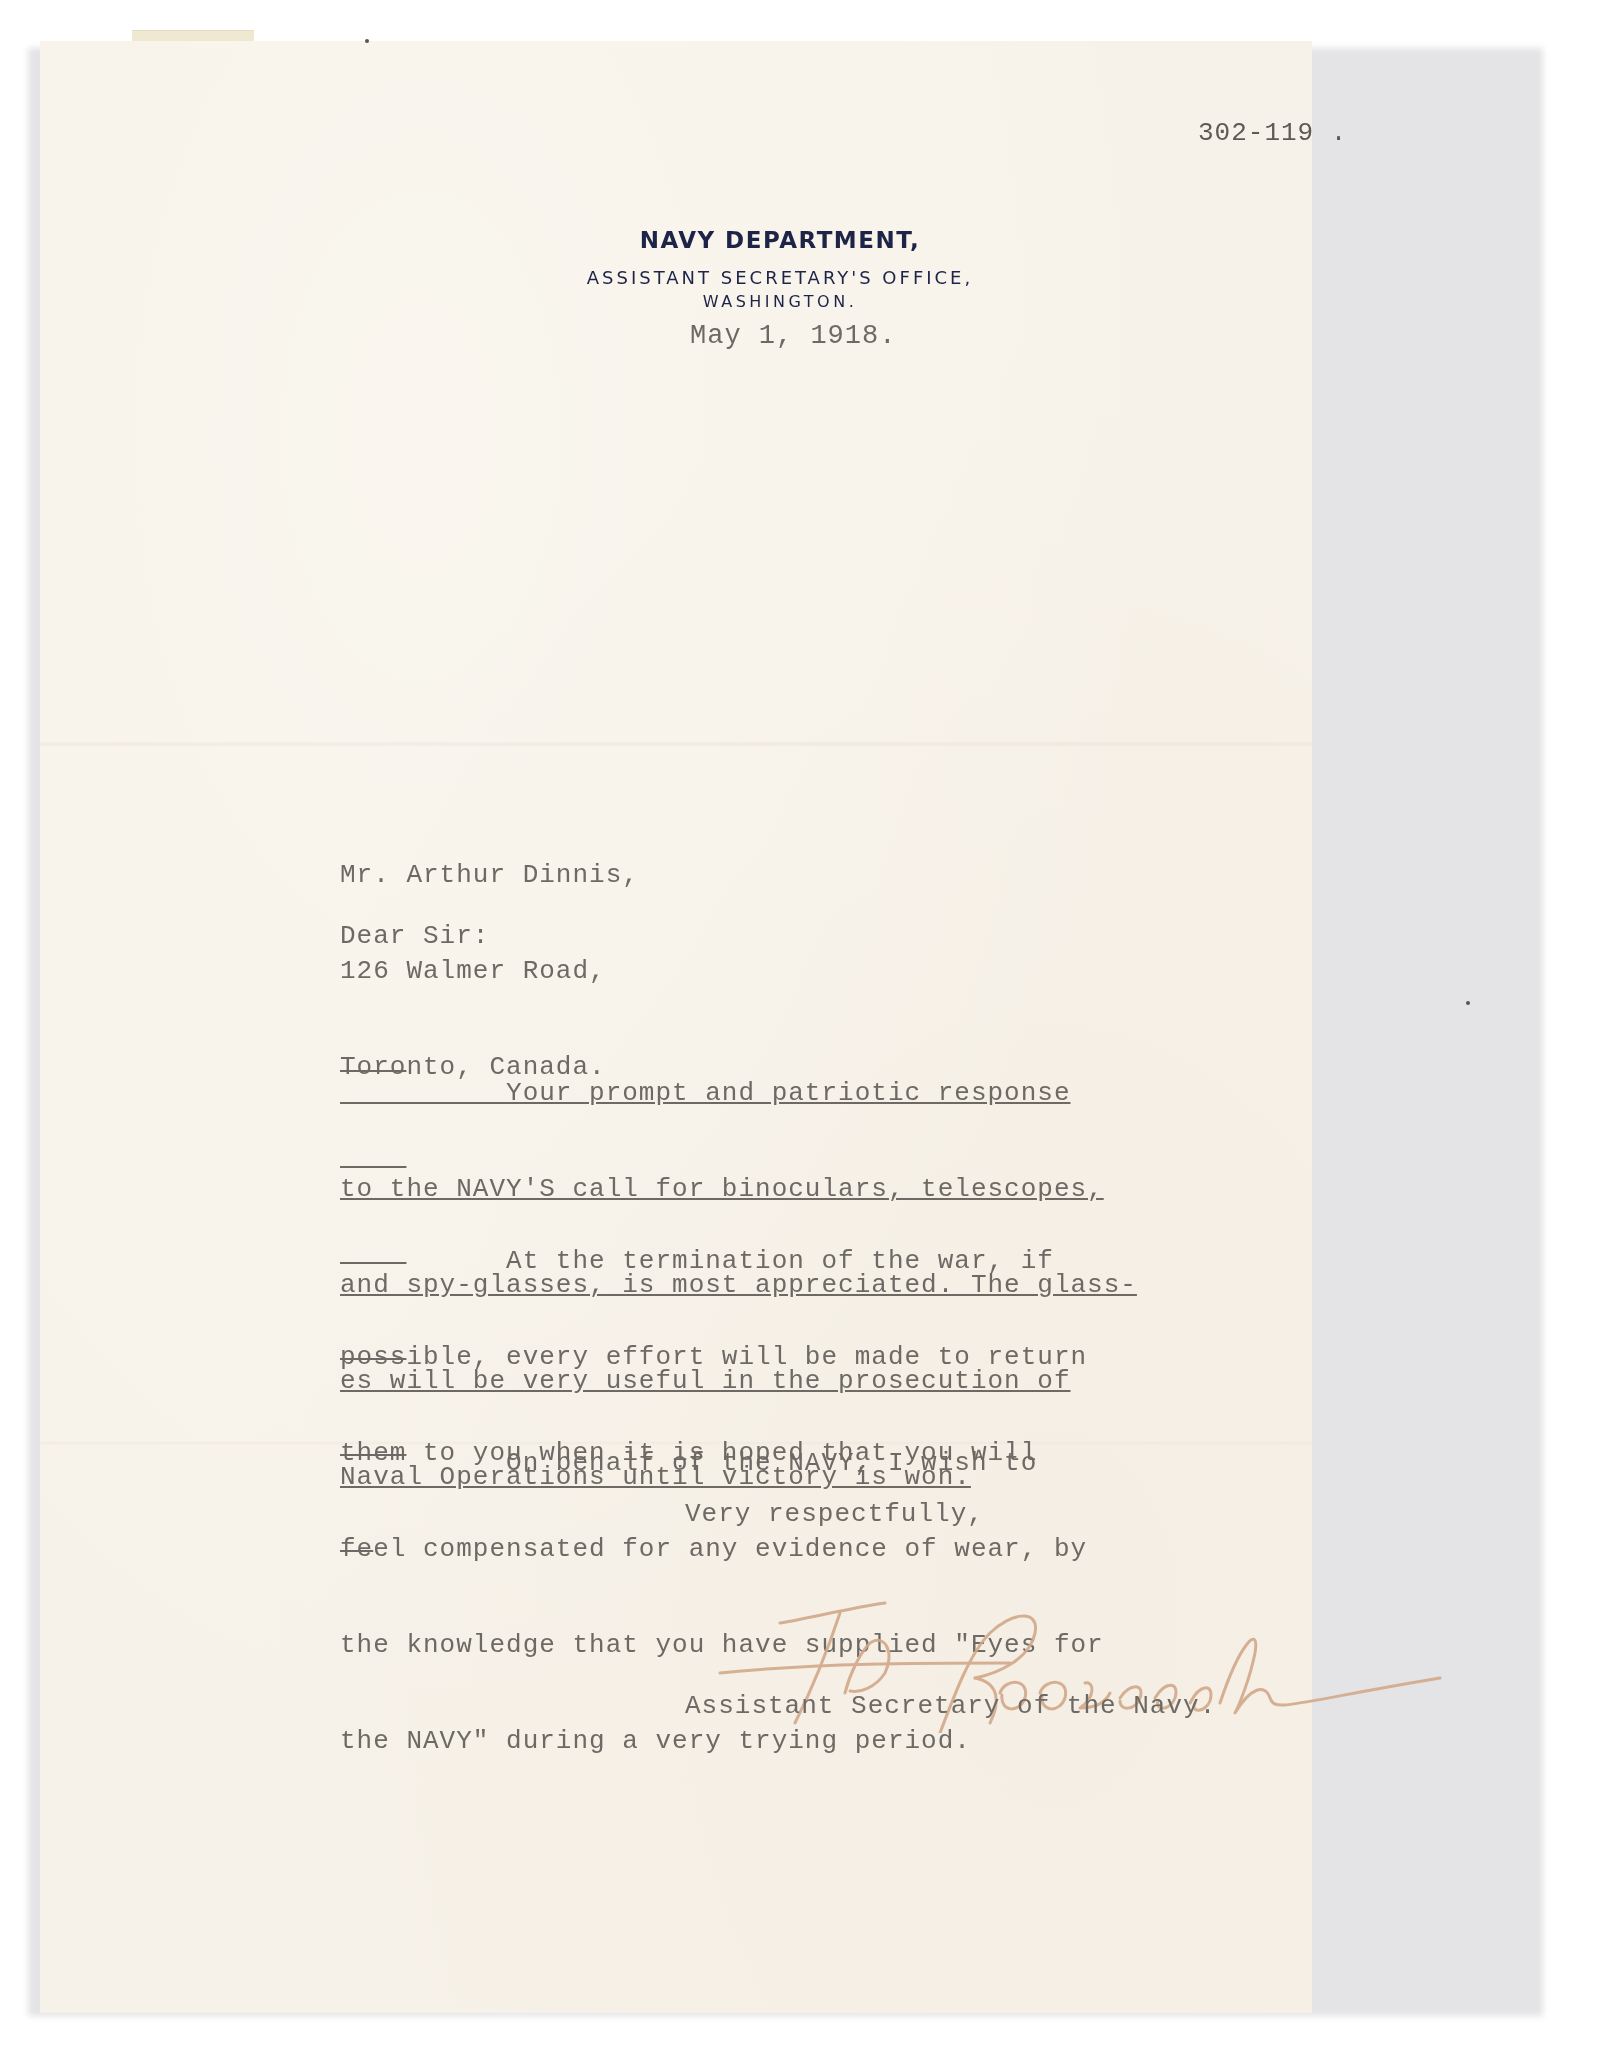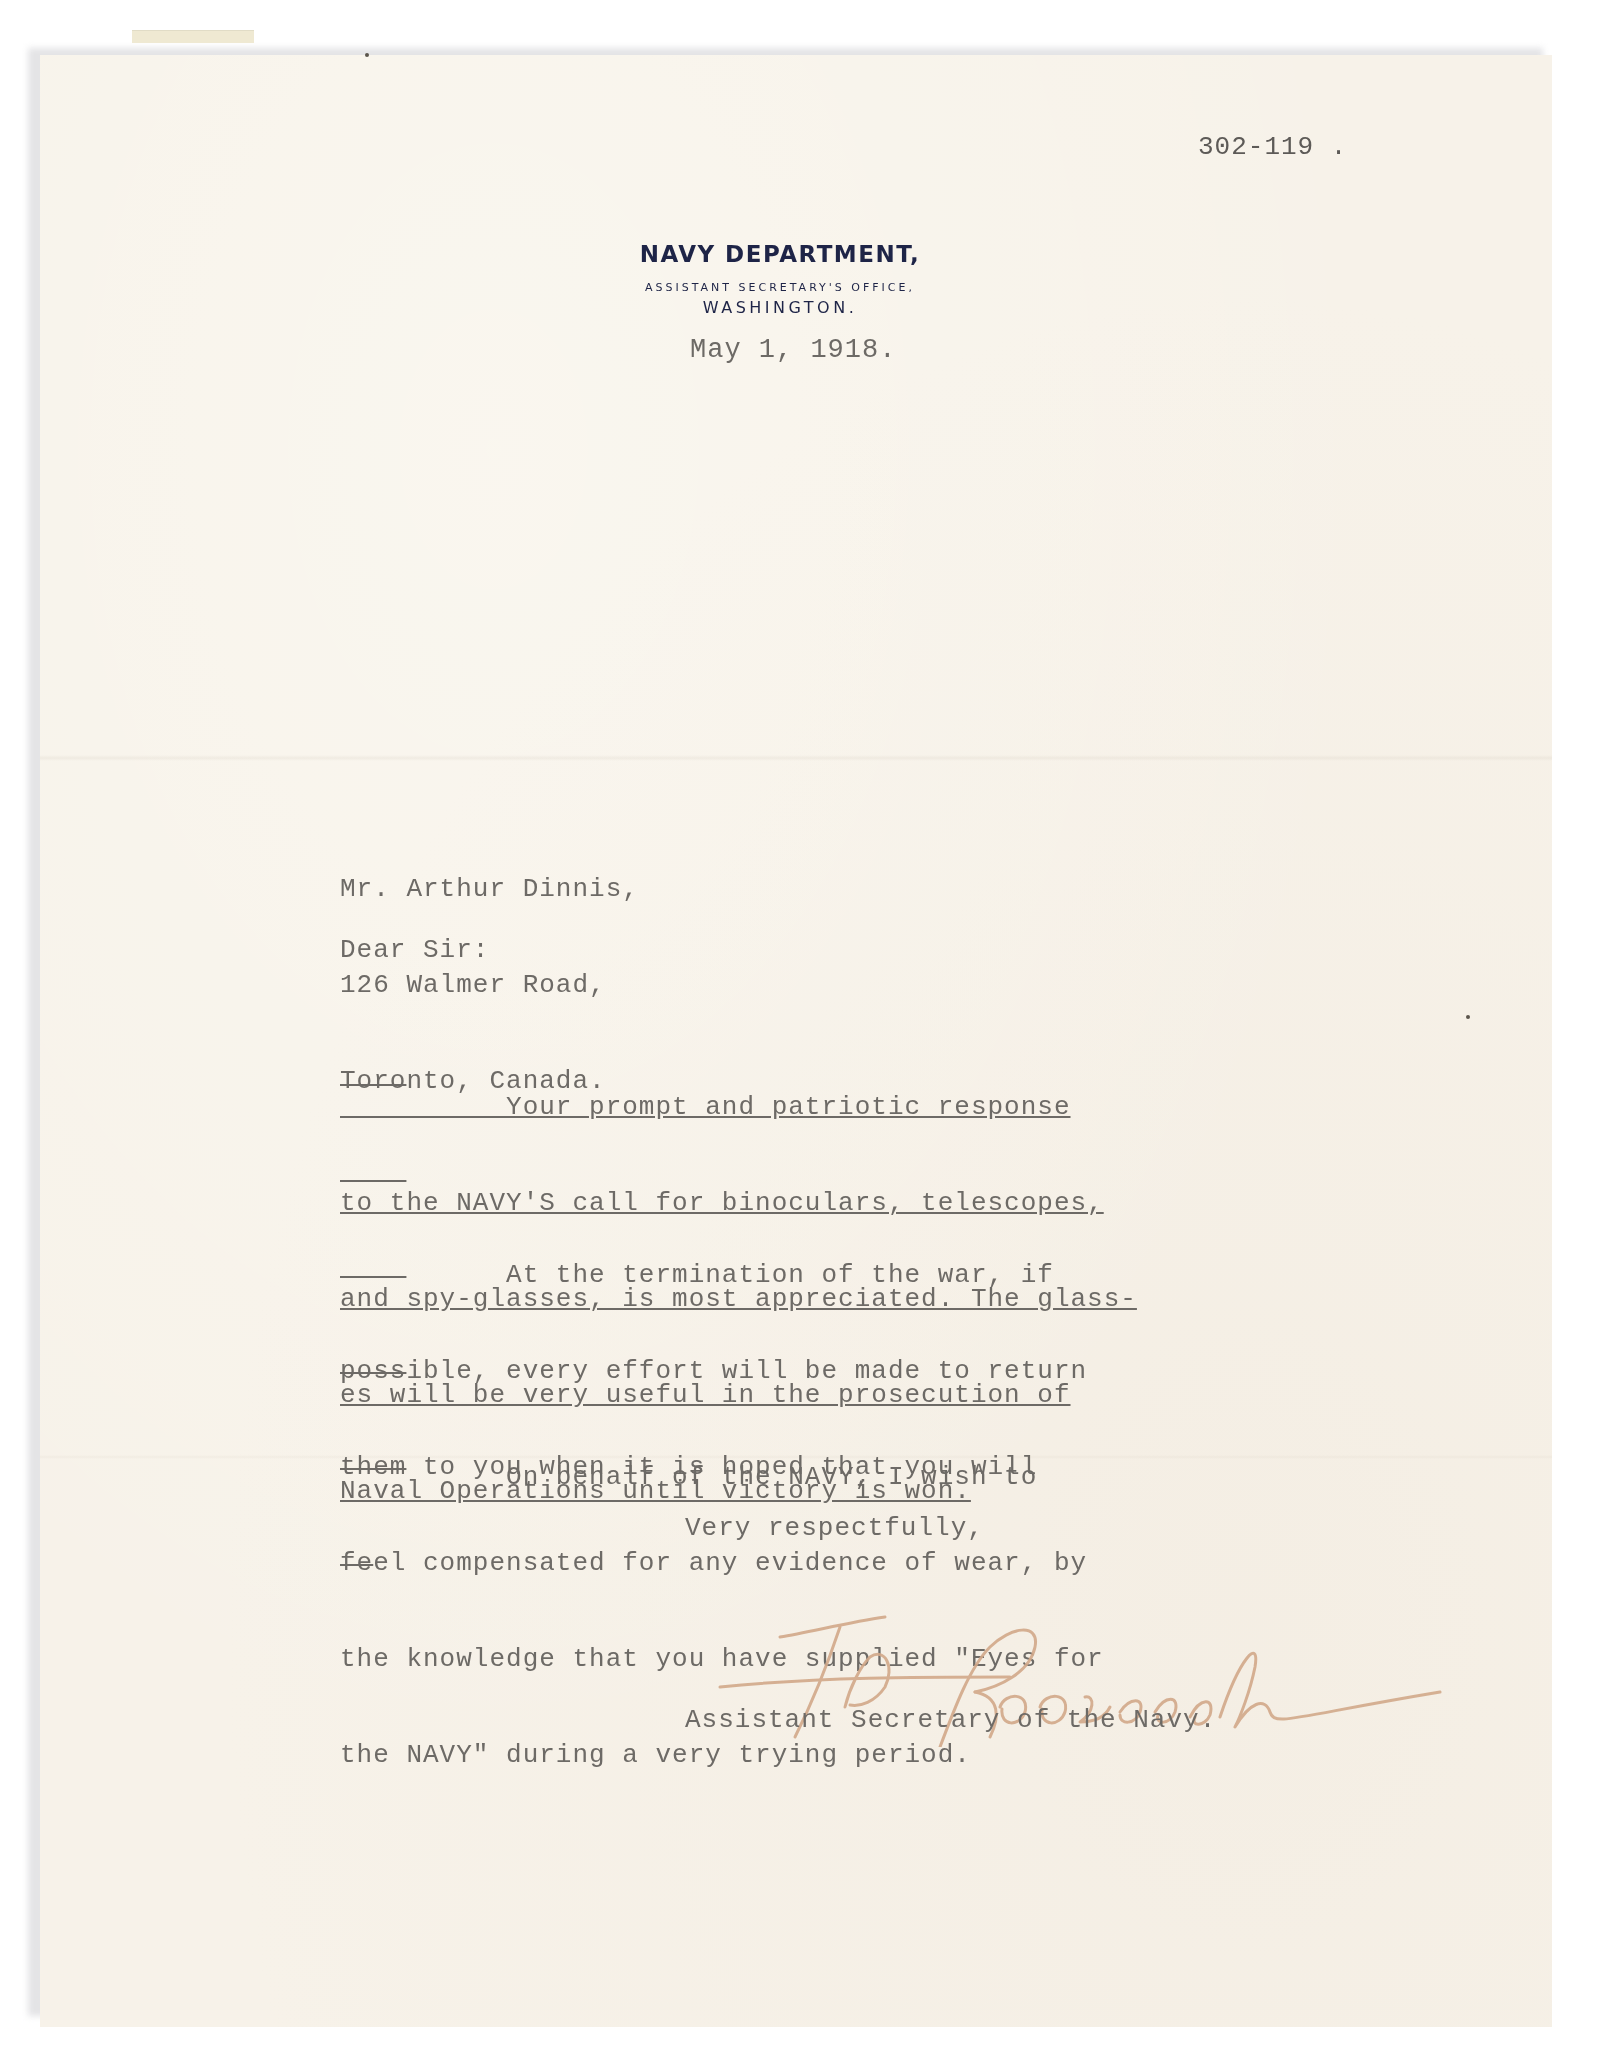--- a/index.html
+++ b/index.html
@@ -27,22 +27,22 @@
     left: 132px;
     top: 30px;
     width: 122px;
     height: 12px;
     background: #efe9d2;
     border-top: 1px solid #e1dcc6;
   }
   .paper {
     position: absolute;
     left: 40px;
-    top: 55px;
-    width: 1512px;
+    top: 41px;
+    width: 1272px;
     height: 1972px;
     background: #f7f2e9;
     background-image:
       radial-gradient(ellipse at 30% 20%, rgba(255,255,250,0.35), rgba(255,255,250,0) 60%),
       radial-gradient(ellipse at 80% 80%, rgba(240,232,220,0.4), rgba(240,232,220,0) 60%);
   }
   .fold {
     position: absolute;
     left: 0;
     top: 700px;
@@ -81,21 +81,21 @@
     font-family: "DejaVu Sans", "Liberation Sans", sans-serif;
     color: #1e2447;
   }
   .lh-title {
     font-size: 23px;
     font-weight: bold;
     letter-spacing: 1.5px;
     margin: 14px;
   }
   .lh-sub {
-    font-size: 11px;
+    font-size: 18px;
     letter-spacing: 3px;
     margin-top: 14px;
     white-space: nowrap;
   }
   .lh-city {
     font-size: 16px;
     letter-spacing: 3.5px;
     margin-top: 4px;
   }
   .date {

